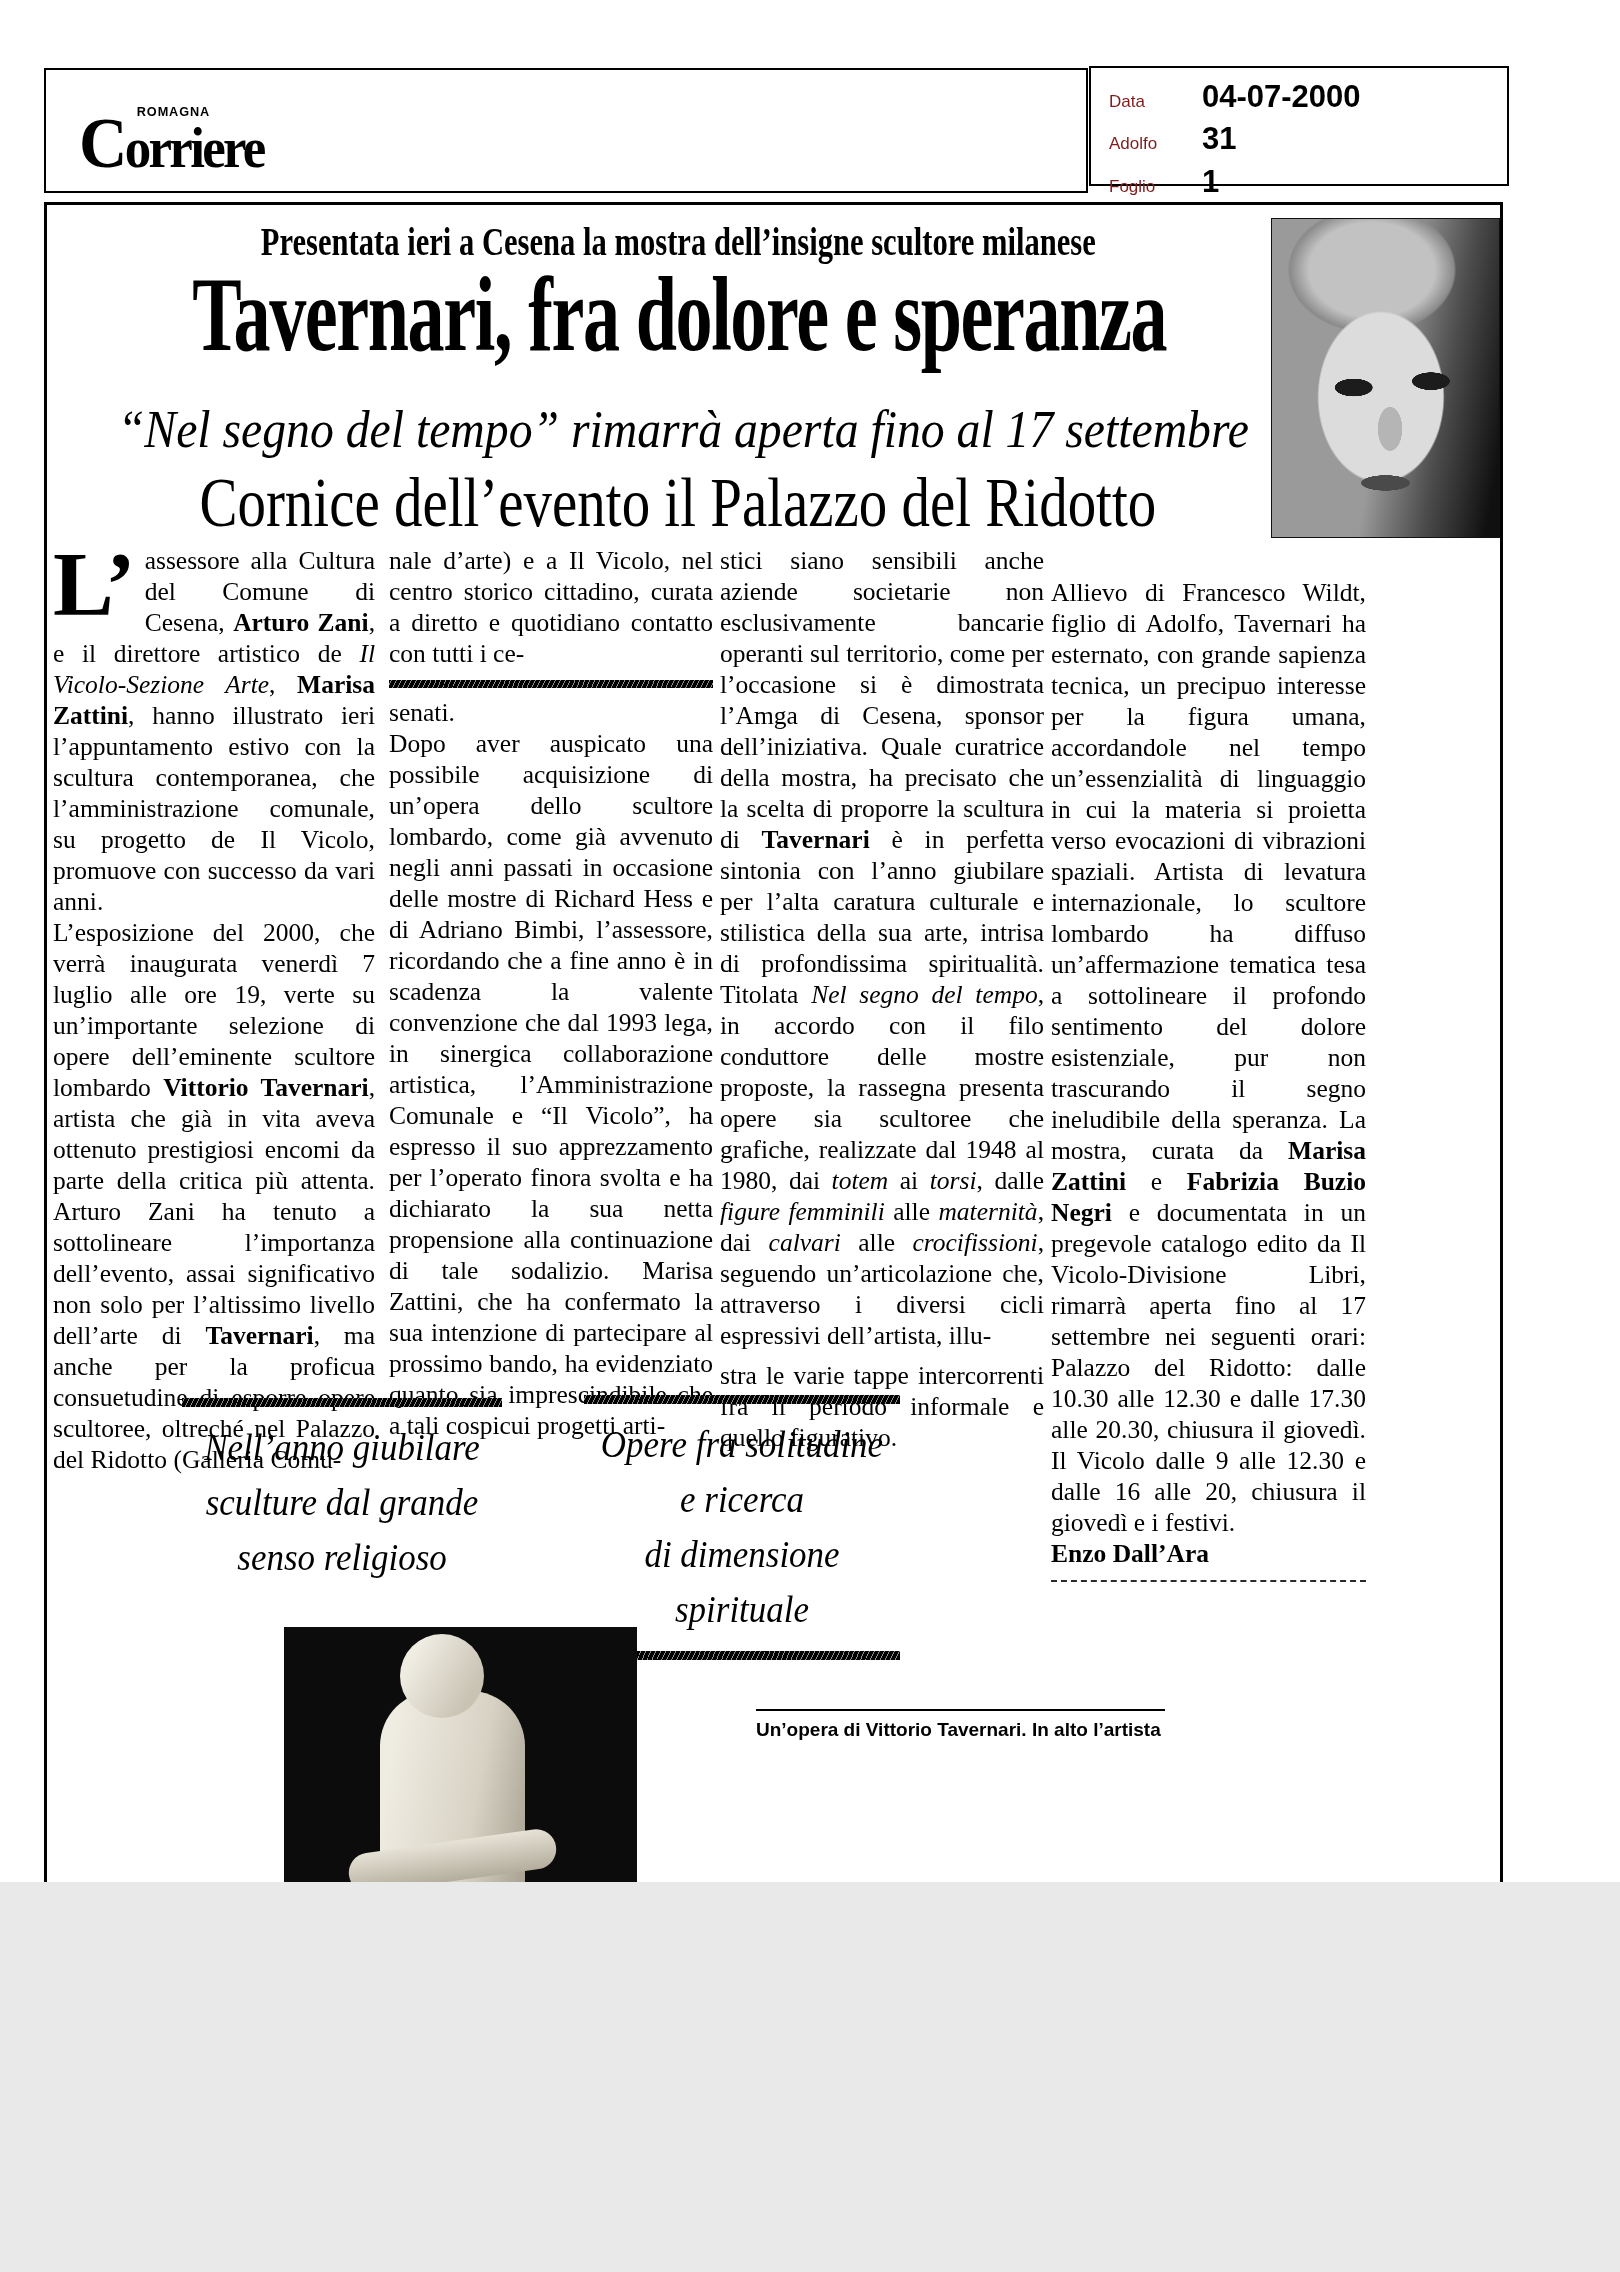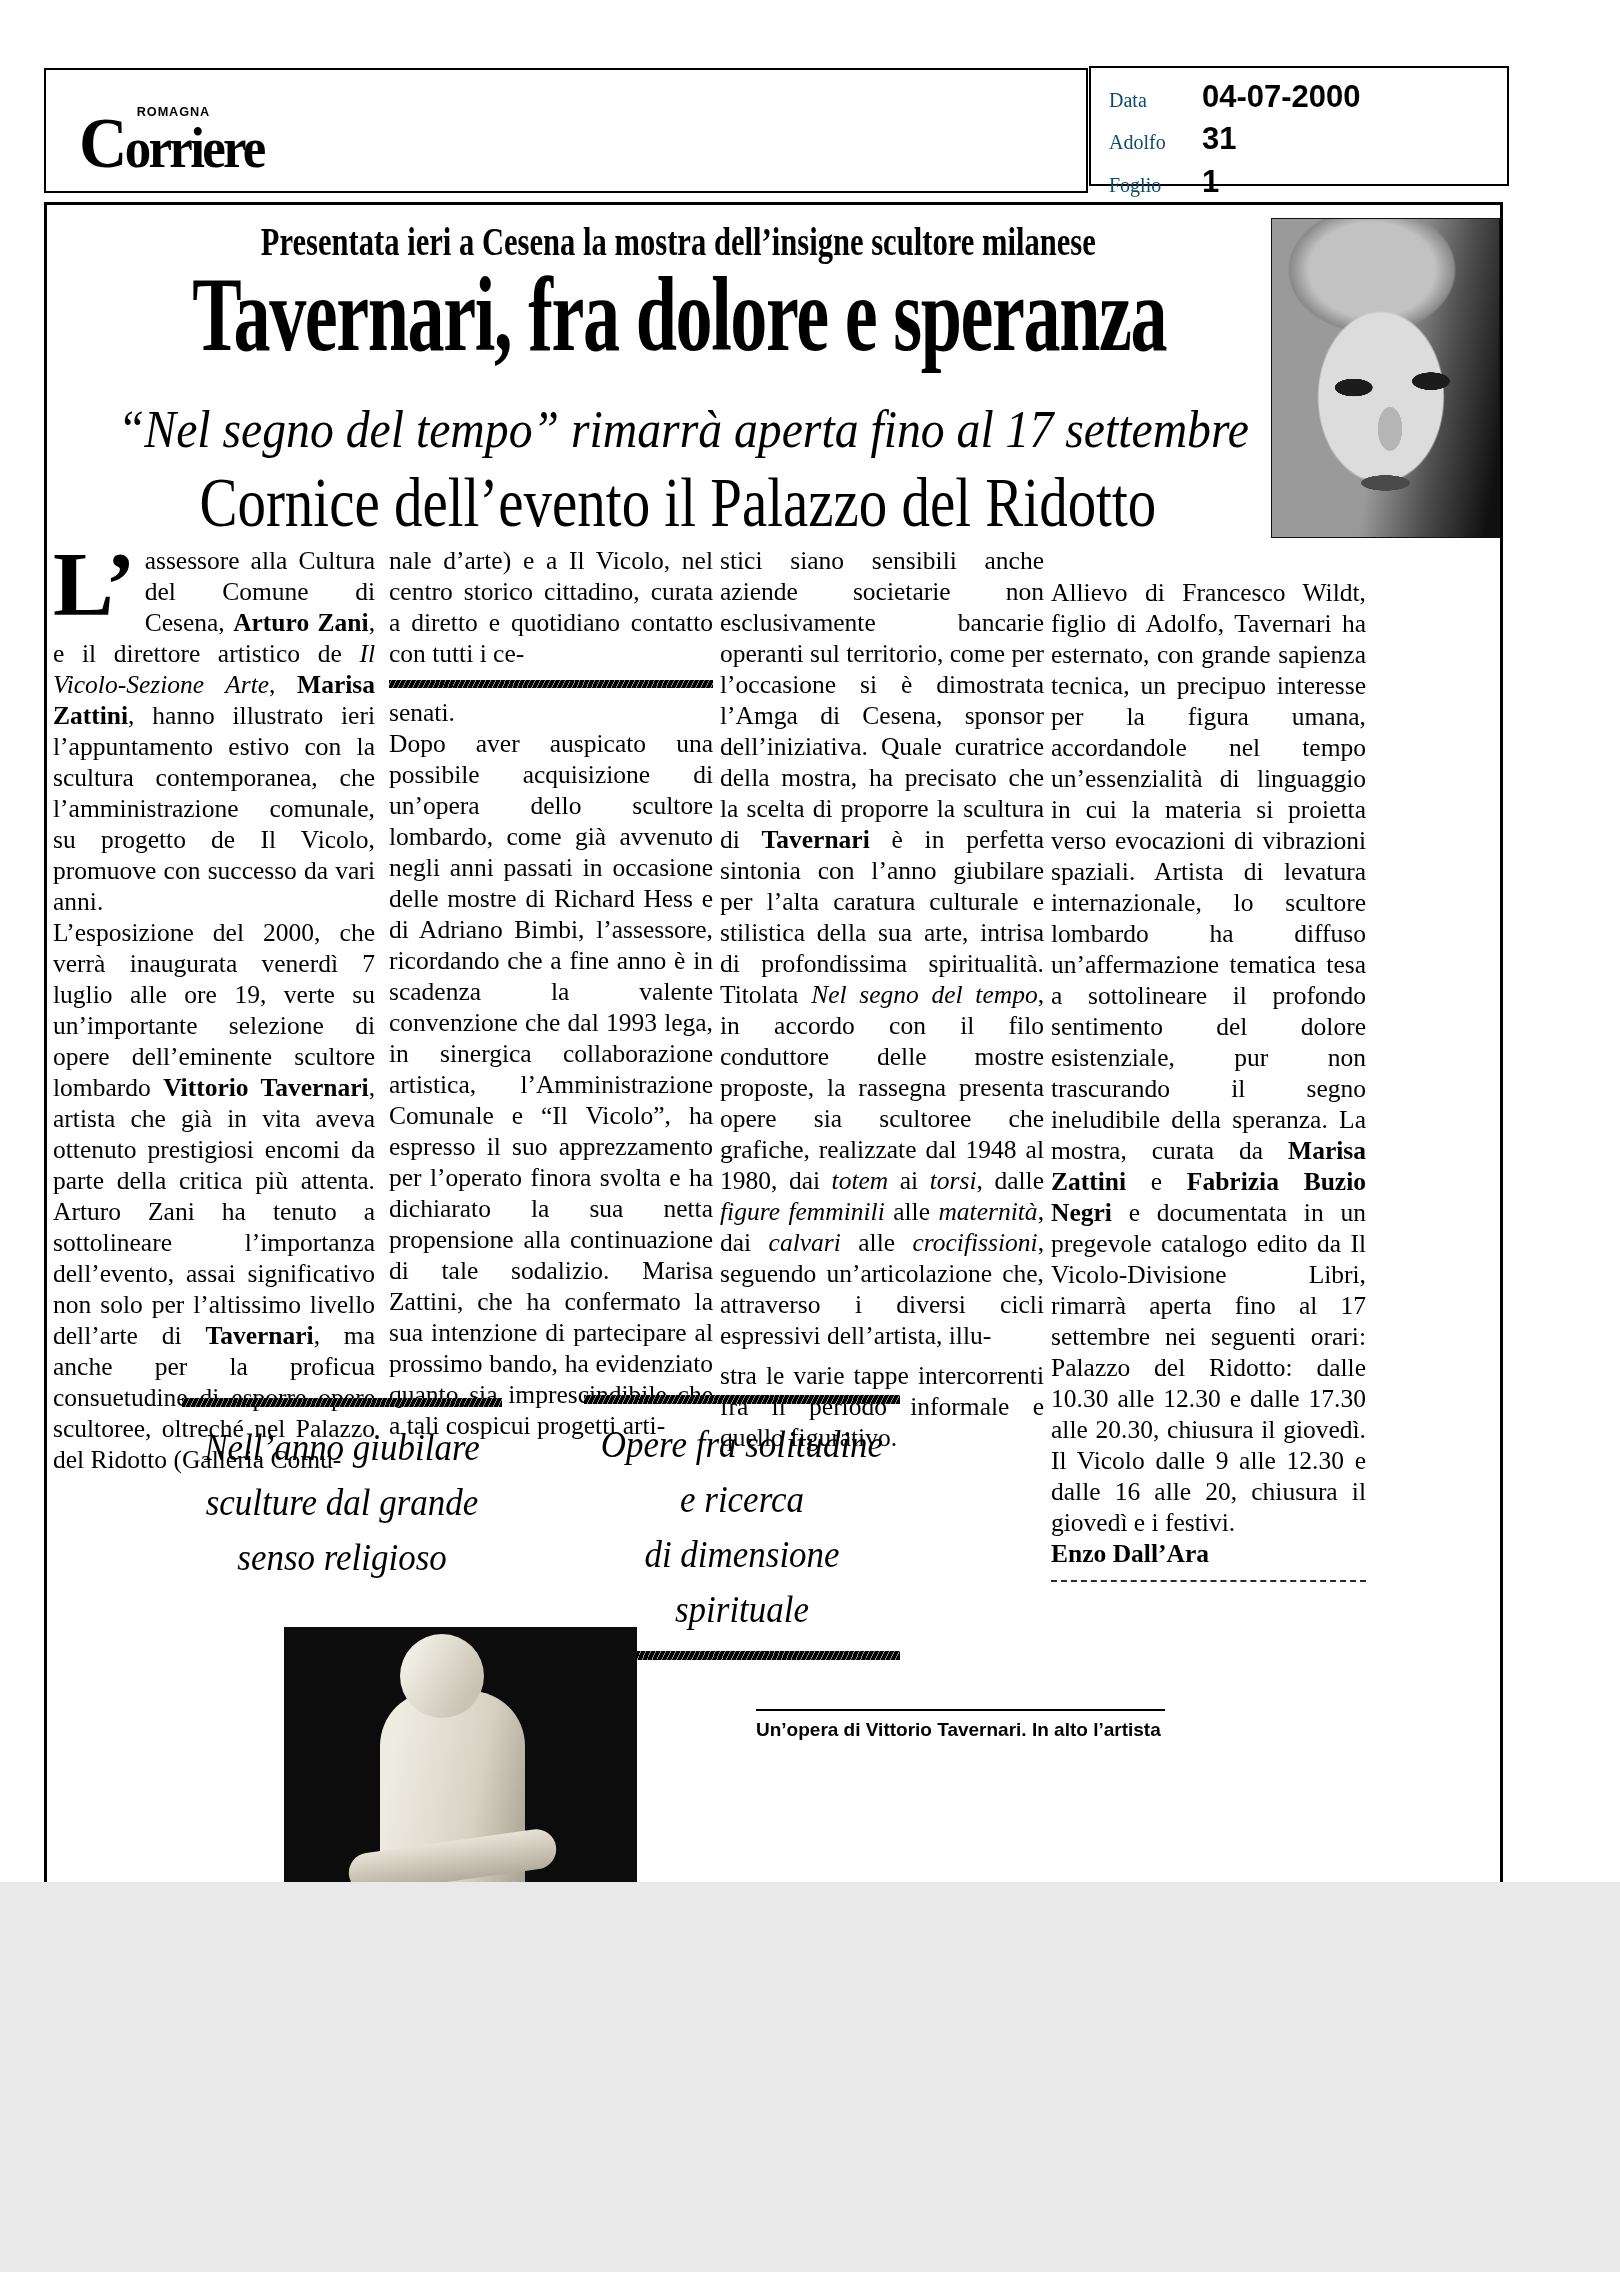--- a/index.html
+++ b/index.html
@@ -11,21 +11,21 @@
   .hdr-left{left:44px;top:68px;width:1044px;height:125px;border:2.7px solid #000;box-sizing:border-box;}
   .logo-wrap{position:absolute;left:33px;top:44px;}
   .logo{font-family:"Liberation Serif",serif;font-weight:bold;font-size:53px;line-height:53px;
         letter-spacing:-2.7px;transform:scaleY(1.08);transform-origin:left top;}
   .logo::first-letter{font-size:67px;}
   .logo-small{position:absolute;left:56px;top:-9px;font-family:"Liberation Sans",sans-serif;
         font-weight:bold;font-size:12.7px;letter-spacing:0.9px;background:#fff;padding:0 1.8px;}
   .hdr-right{left:1089px;top:66px;width:420px;height:120px;border:2.7px solid #000;box-sizing:border-box;
         padding:11px 0 0 18px;}
   .meta-row{display:flex;align-items:baseline;margin-bottom:6.4px;}
-  .meta-label{font-family:Liberation Serif, serif;font-size:20px;width:93px;color:#0c4a6e;}
+  .meta-label{font-family:Liberation Sans, sans-serif;font-size:17px;width:93px;color:#7f1d1d;}
   .meta-value{font-family:"Liberation Sans",sans-serif;font-size:31px;font-weight:bold;}
 
   
   .main-box{left:44px;top:202px;width:1459px;height:1955px;border:3.6px solid #000;box-sizing:border-box;}
 
   .cwrap{left:55px;width:1246px;text-align:center;}
   .condense{display:inline-block;white-space:nowrap;}
   .kicker-wrap{top:220px;}
   .kicker{font-size:36px;font-weight:bold;line-height:44px;transform:scaleX(.85) scaleY(1.1);}
   .headline-wrap{top:260px;}

